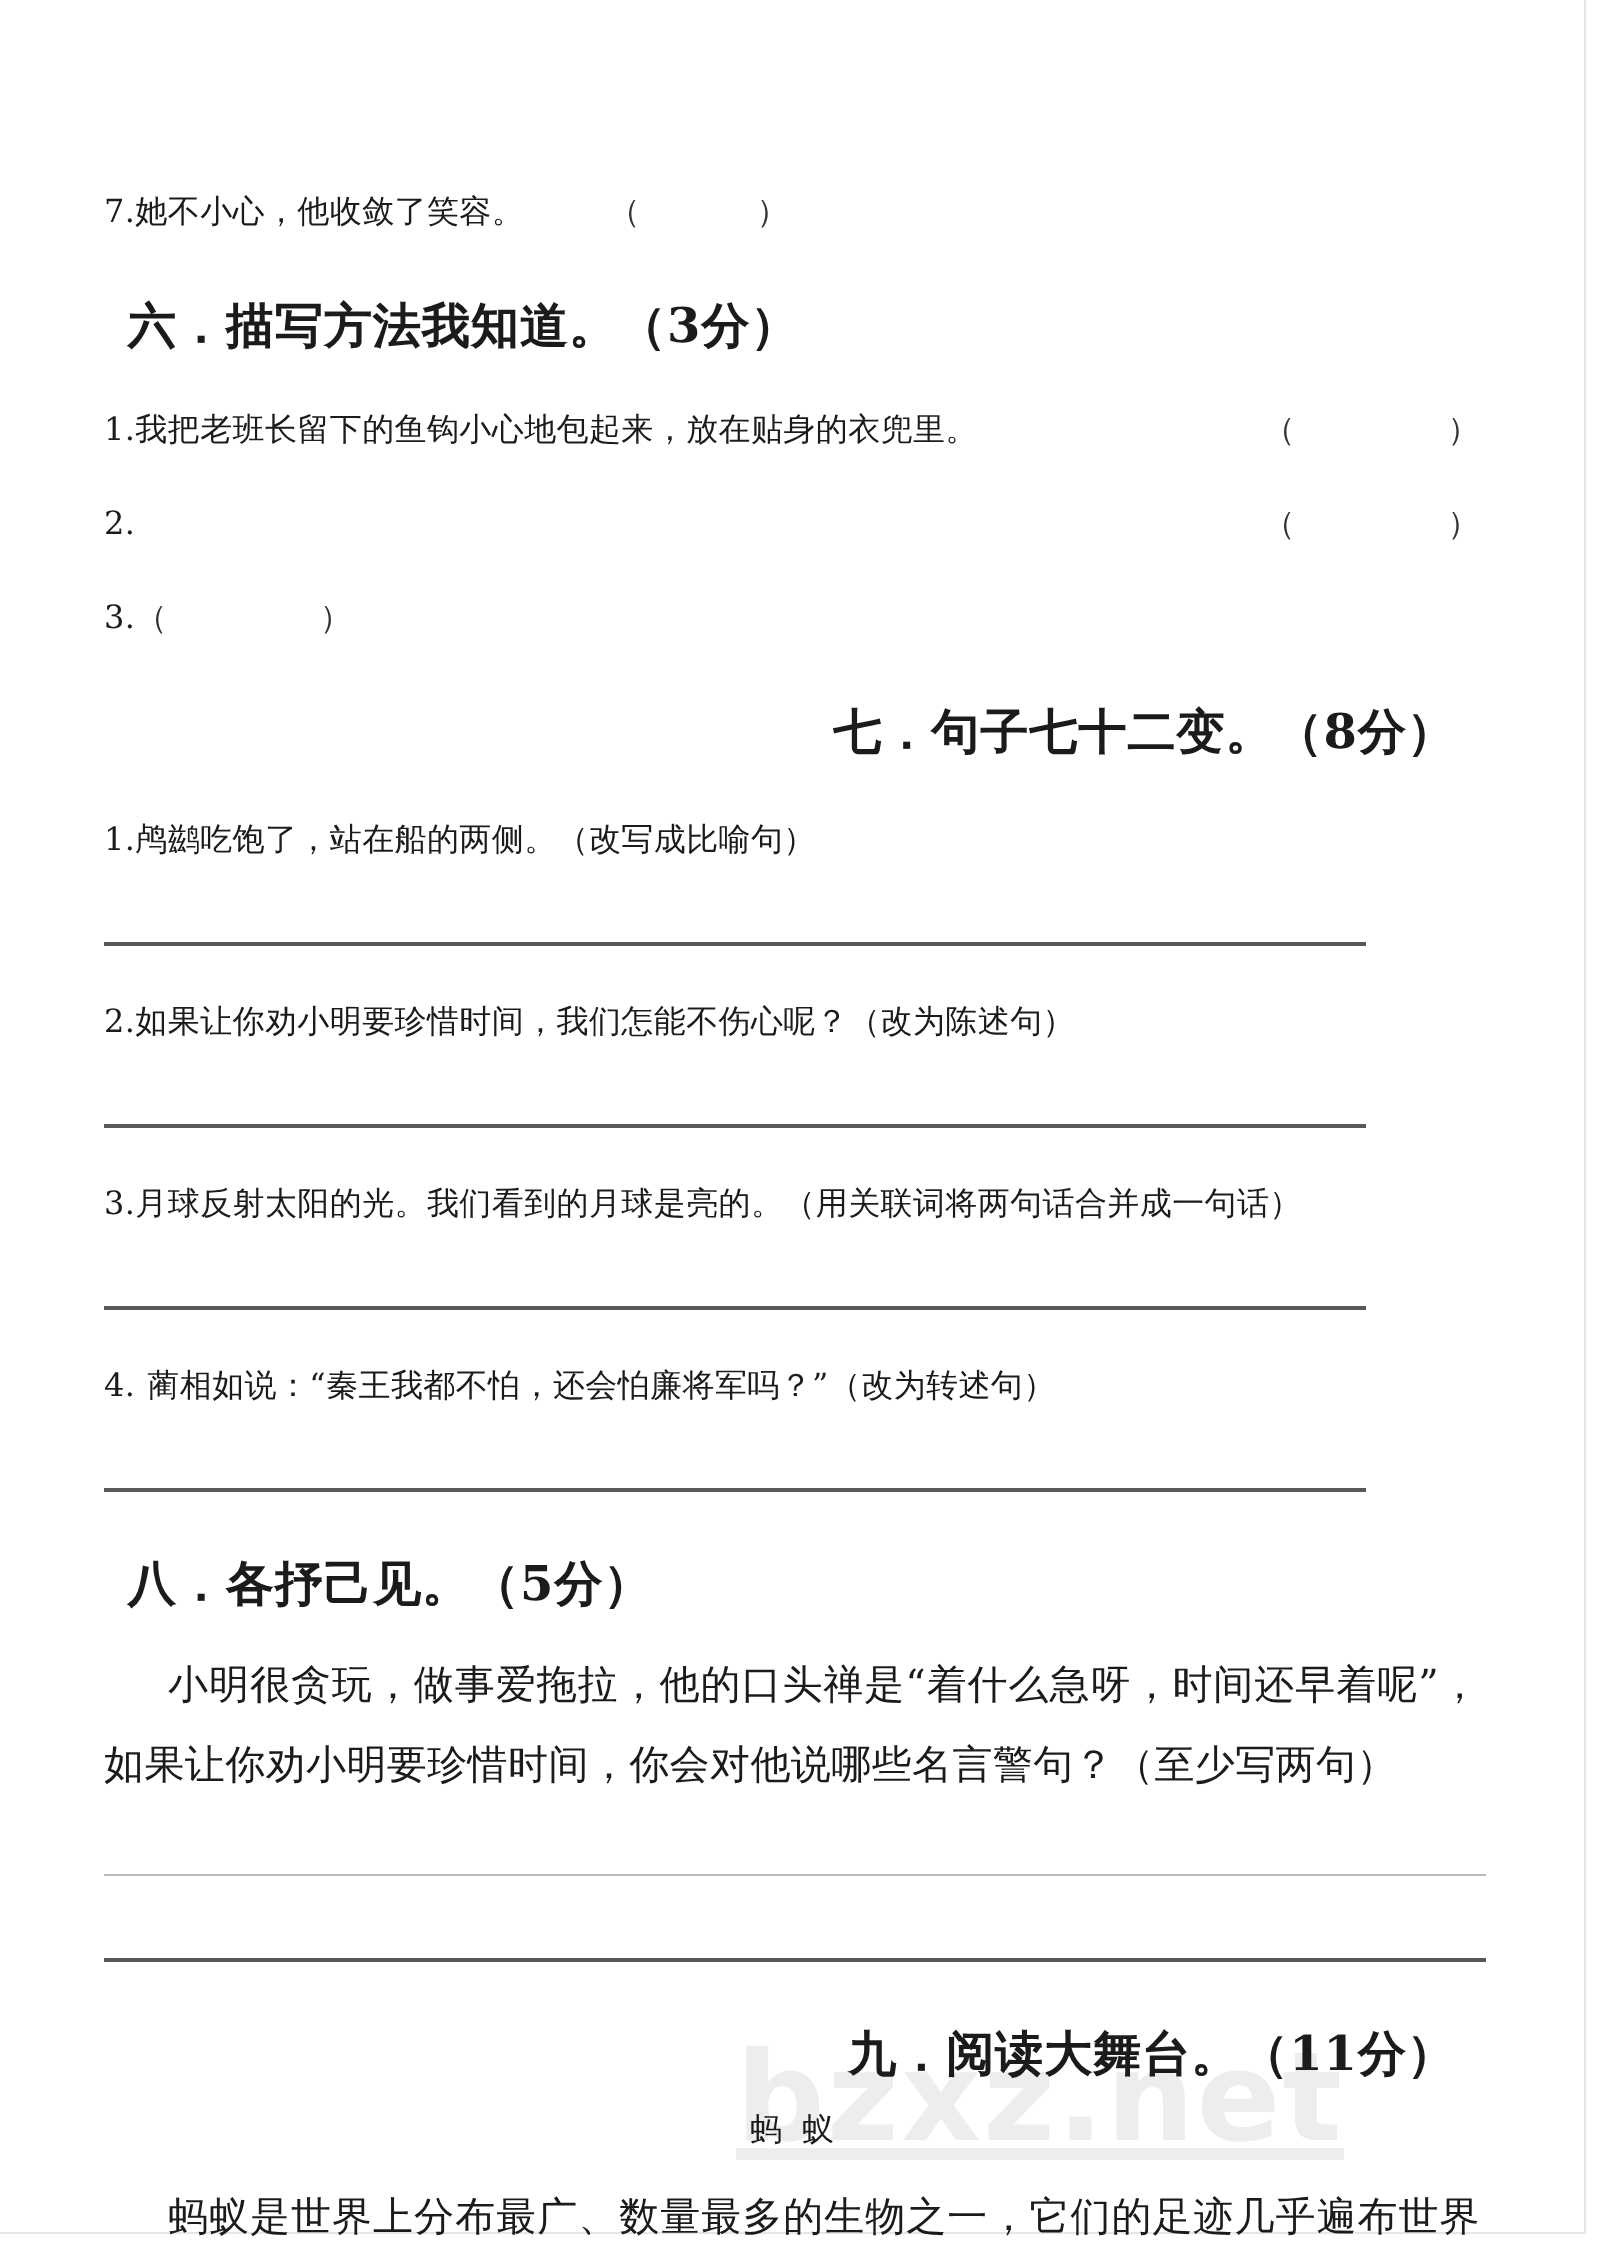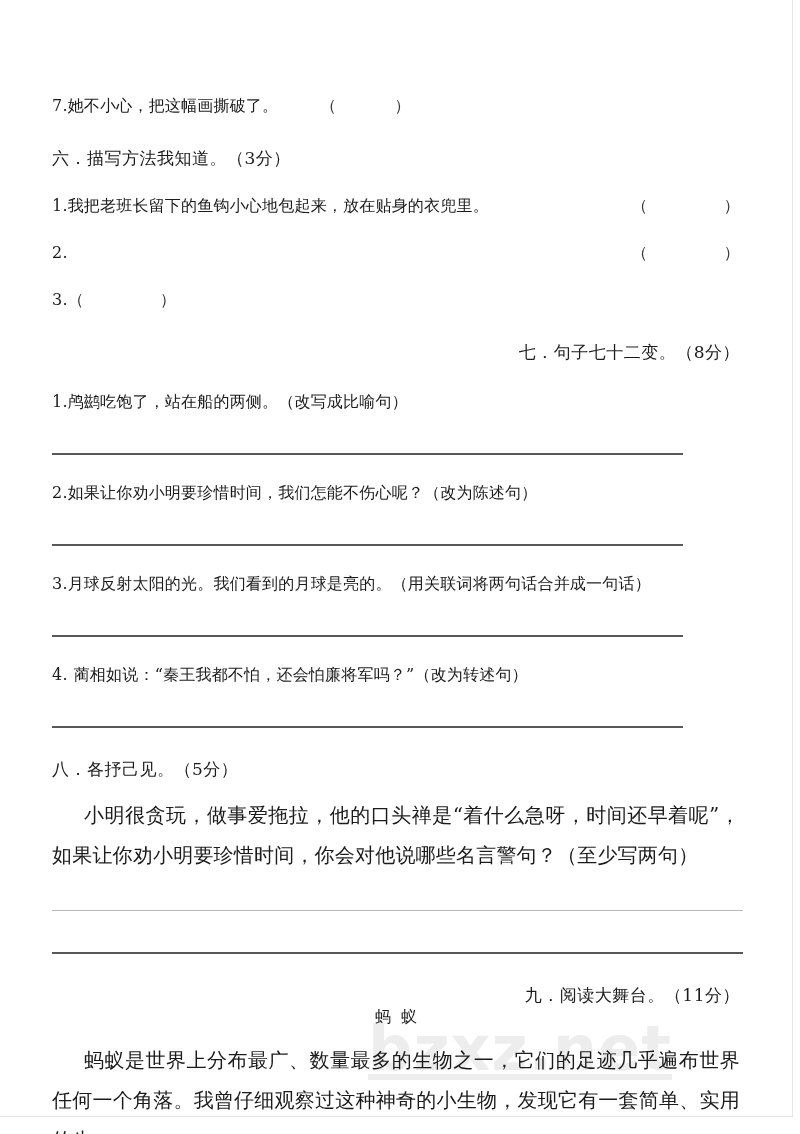--- a/index.html
+++ b/index.html
@@ -48,24 +48,24 @@
   #content {
     position: relative;
     z-index: 2;
     padding: 0 52px;
   }
 
   .spacer-top { height: 96px; }
 
   
   .sec-head {
-    font-weight: normal;
-    font-size: 17px;
+    font-weight: bold;
+    font-size: 24px;
     letter-spacing: 0.5px;
-    margin: 0;
+    margin: 12px;
     padding: 0;
     white-space: nowrap;
   }
 
   
   .q-line {
     font-size: 16px;
     letter-spacing: 0.2px;
     white-space: nowrap;
     display: flex;
@@ -114,21 +114,21 @@
 <div id="page">
 
   <div id="watermark">bzxz.net</div>
 
   <div id="content">
 
     <div class="spacer-top"></div>
 
     <div class="q-line" style="margin-bottom:30px;">
       <span class="q-text">7.</span>
-      <span class="q-text">她不小心，把这幅画撕破了。</span>
+      <span class="q-text">她不小心，他收敛了笑容。</span>
       <span style="display:inline-block;width:42px;"></span>
       <span class="q-bracket">（</span>
       <span style="display:inline-block;width:58px;"></span>
       <span class="q-bracket">）</span>
     </div>
 
     <div class="sec-head">六．描写方法我知道。（3分）</div>
 
     <div class="q-line" style="margin-top:26px;">
       <span class="q-text">1.</span>

